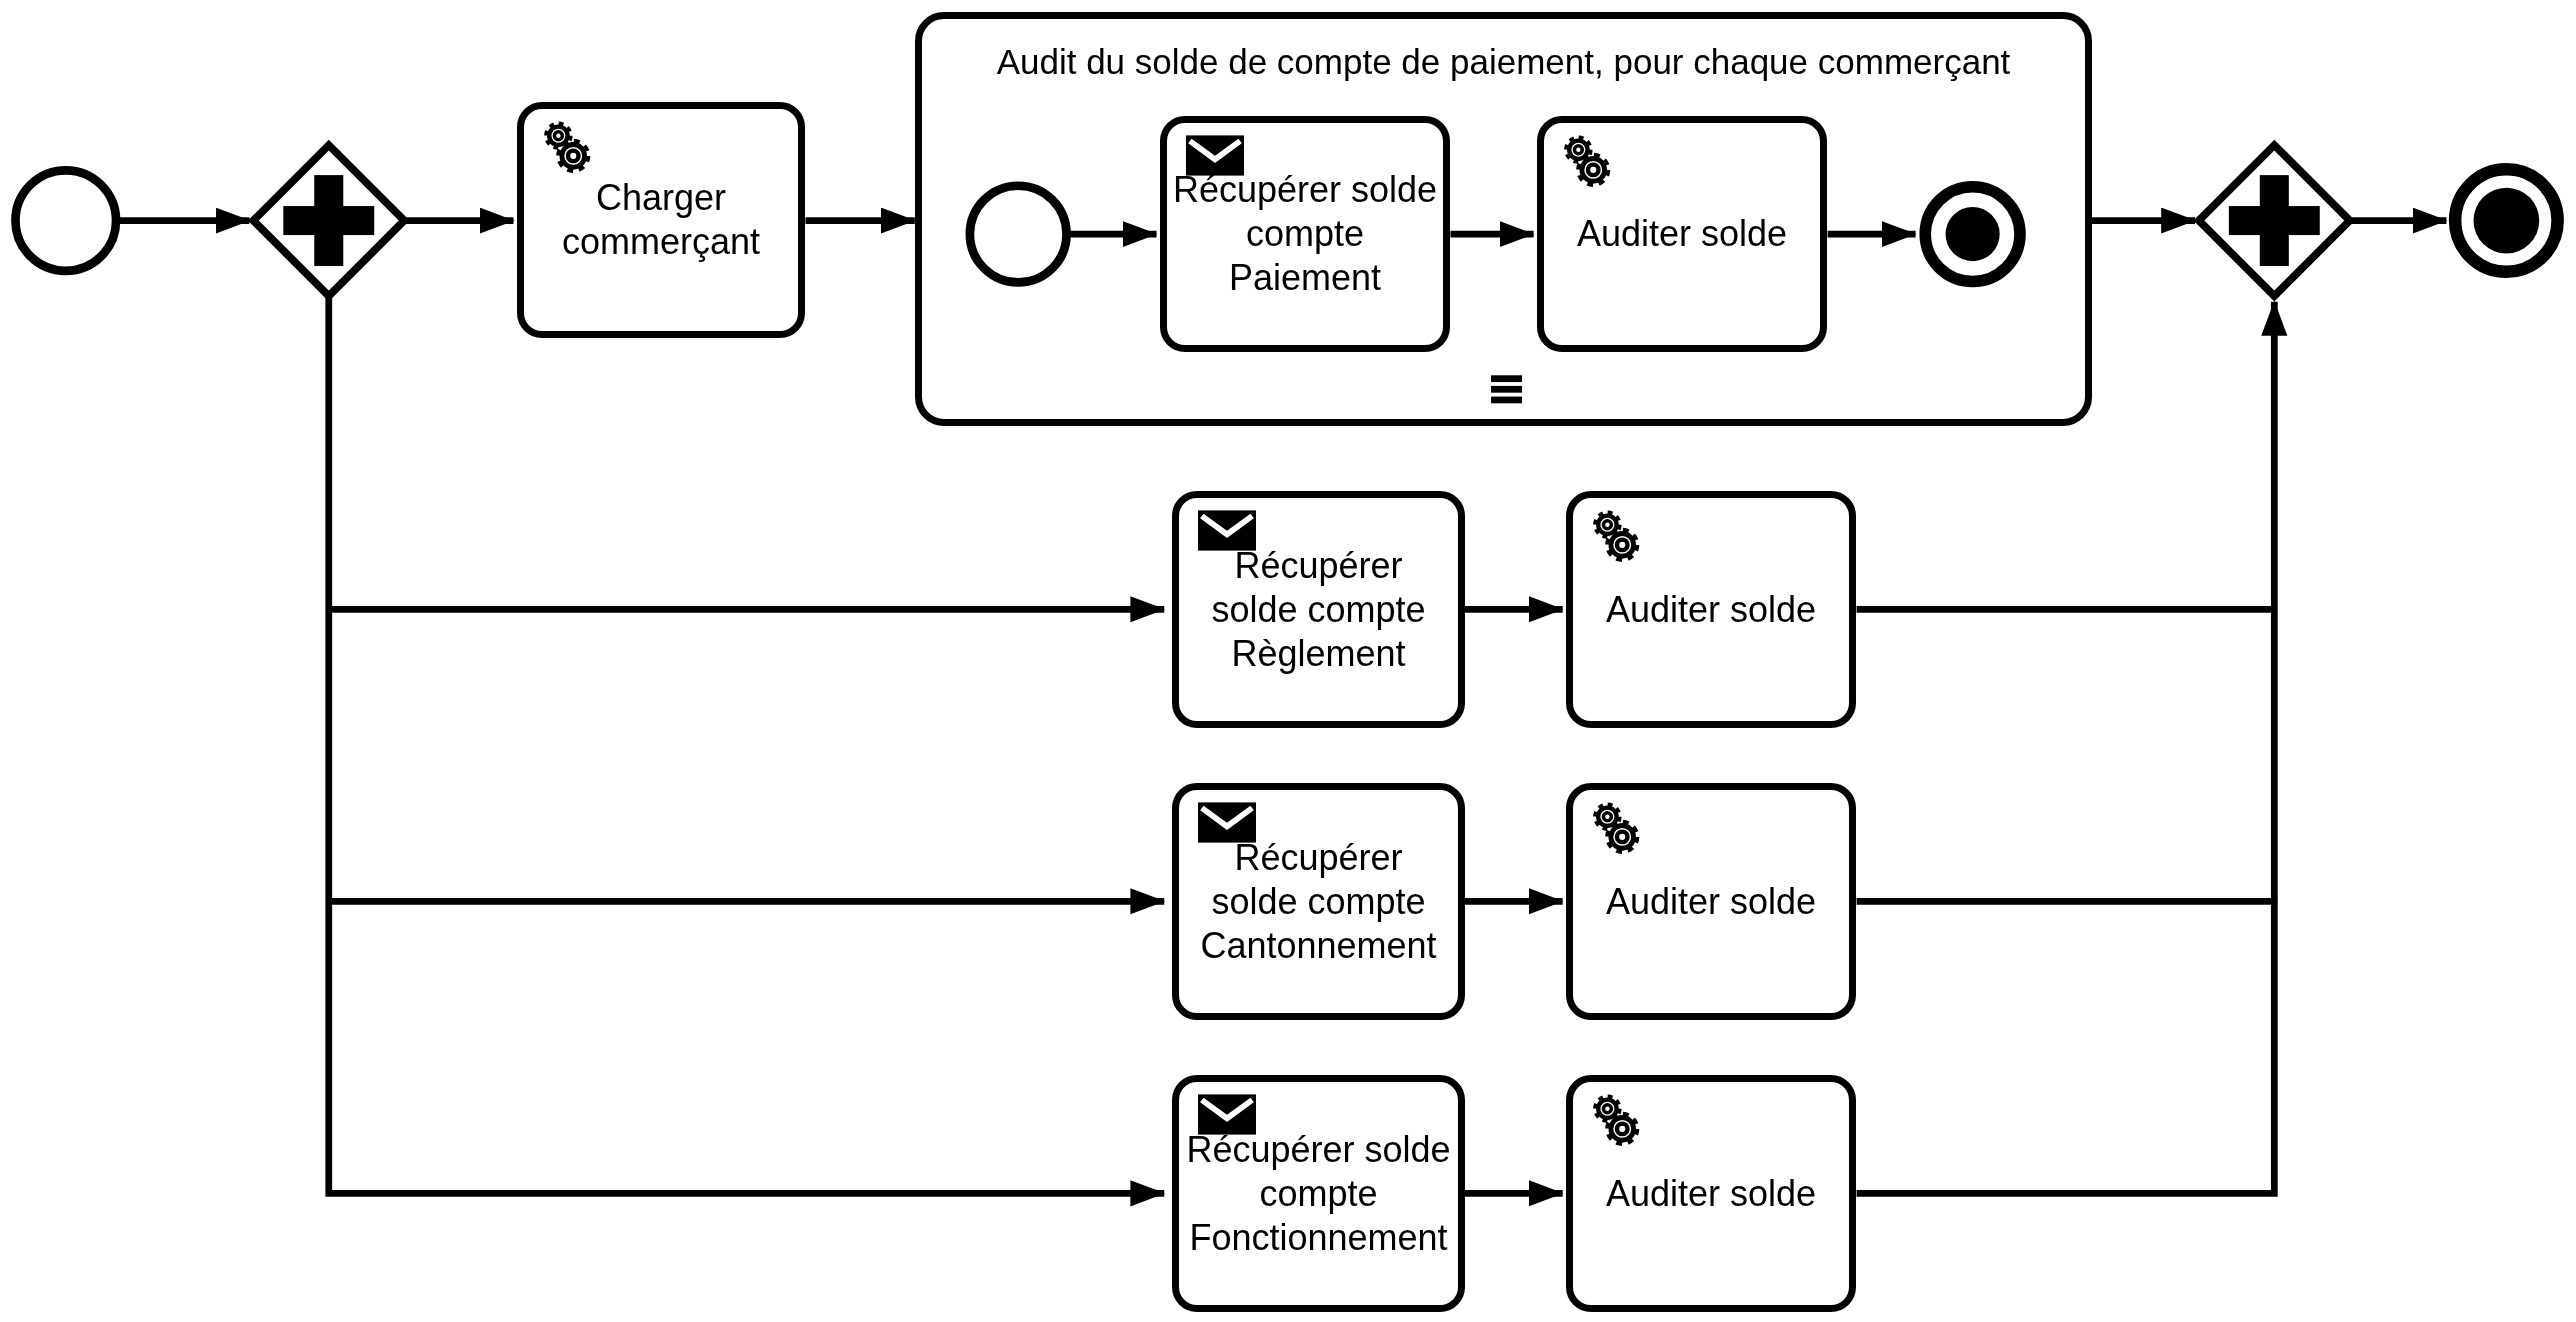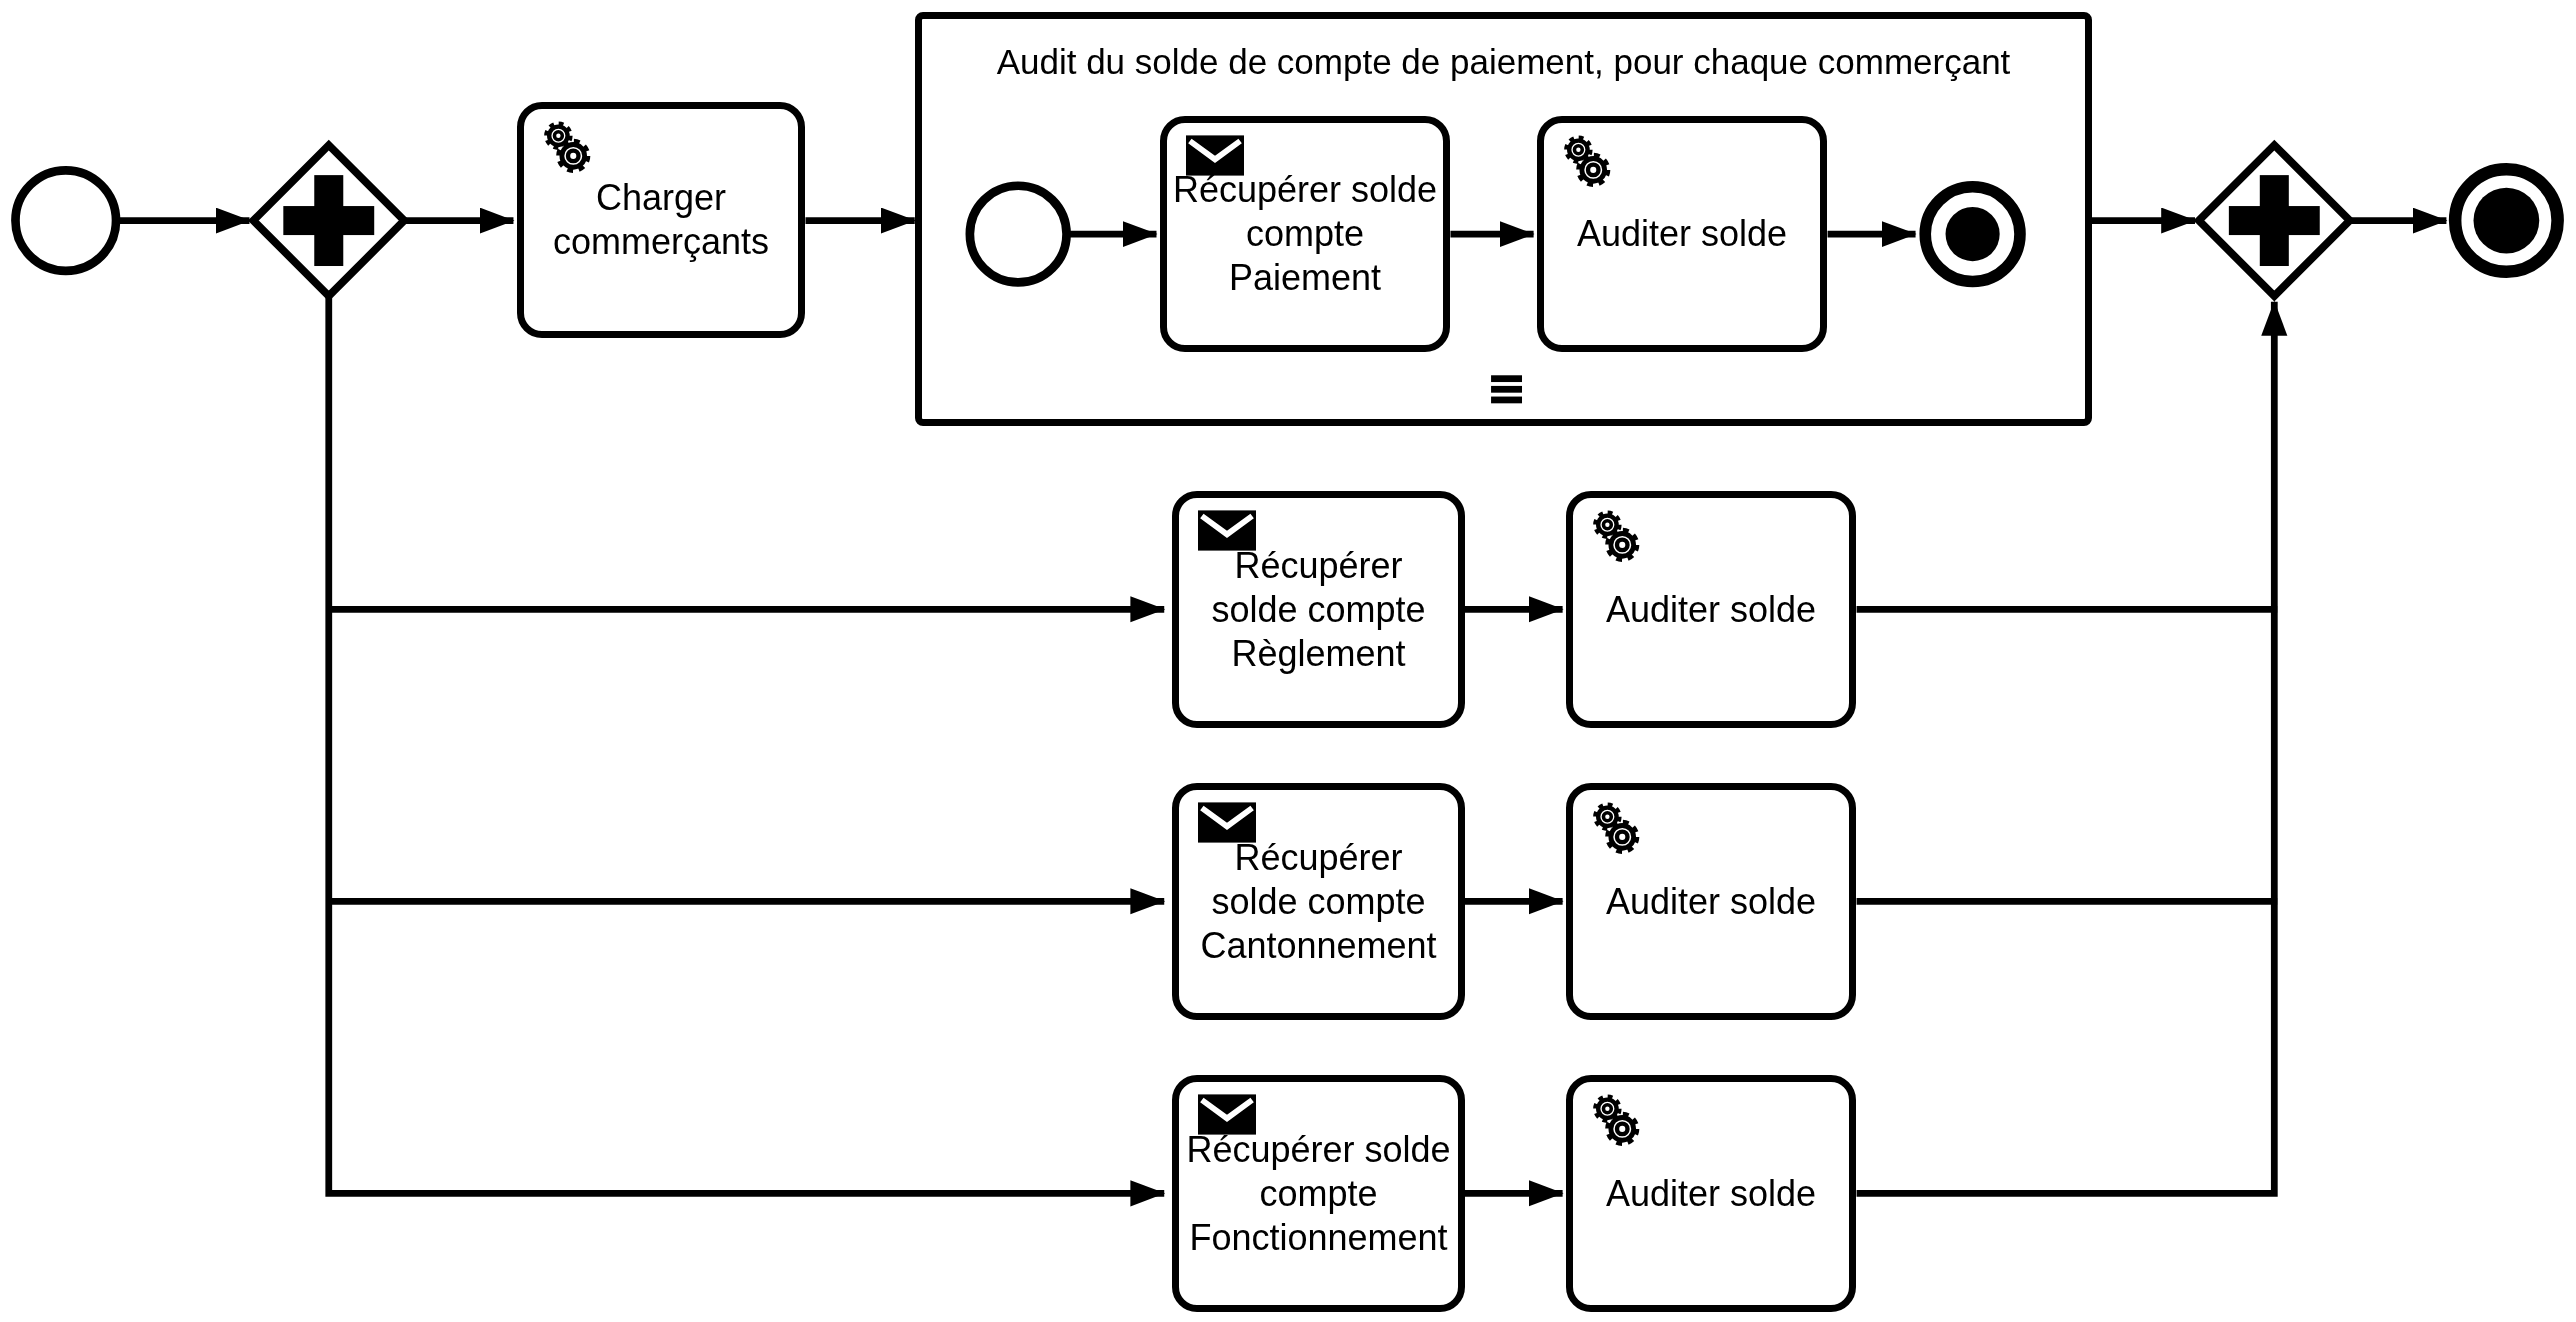--- a/index.html
+++ b/index.html
@@ -12,21 +12,21 @@
     color: #000;
     overflow: hidden;
   }
   .subprocess {
     position: absolute;
     left: 915px; top: 11.6px;
     width: 1177px; height: 414px;
     box-sizing: border-box;
     background: #ffffff;
     border: 7.7px solid #000;
-    border-radius: 8px;
+    border-radius: 29px;
     z-index: 1;
   }
   .subprocess-title {
     position: absolute;
     left: 0; right: 0; top: 23px;
     text-align: center;
     font-size: 35px;
     line-height: 39px;
   }
   .flow-layer {
@@ -145,21 +145,21 @@
       <circle cx="2592" cy="228" r="53" fill="#fff" stroke="#000" stroke-width="13"></circle>
       <circle cx="2592" cy="228" r="34" fill="#000" stroke="none"></circle>
     </g>
   </svg>
 
   <div class="task" style="left:517px;top:102px;width:288px;height:236px">
     <svg class="task-icon" width="56" height="58" viewBox="0 0 58 60">
         <use href="#gear-sym"></use>
       </svg>
     <div class="task-label">Charger
-commerçants</div>
+commerçant</div>
   </div>
 
   <div class="task" style="left:1160px;top:116px;width:290px;height:236px">
     <svg class="task-icon" style="top:11.6px;left:19.3px" width="58" height="41" viewBox="0 0 60 42">
         <use href="#envelope-sym"></use>
       </svg>
     <div class="task-label">Récupérer solde
 compte
 Paiement</div>
   </div>

